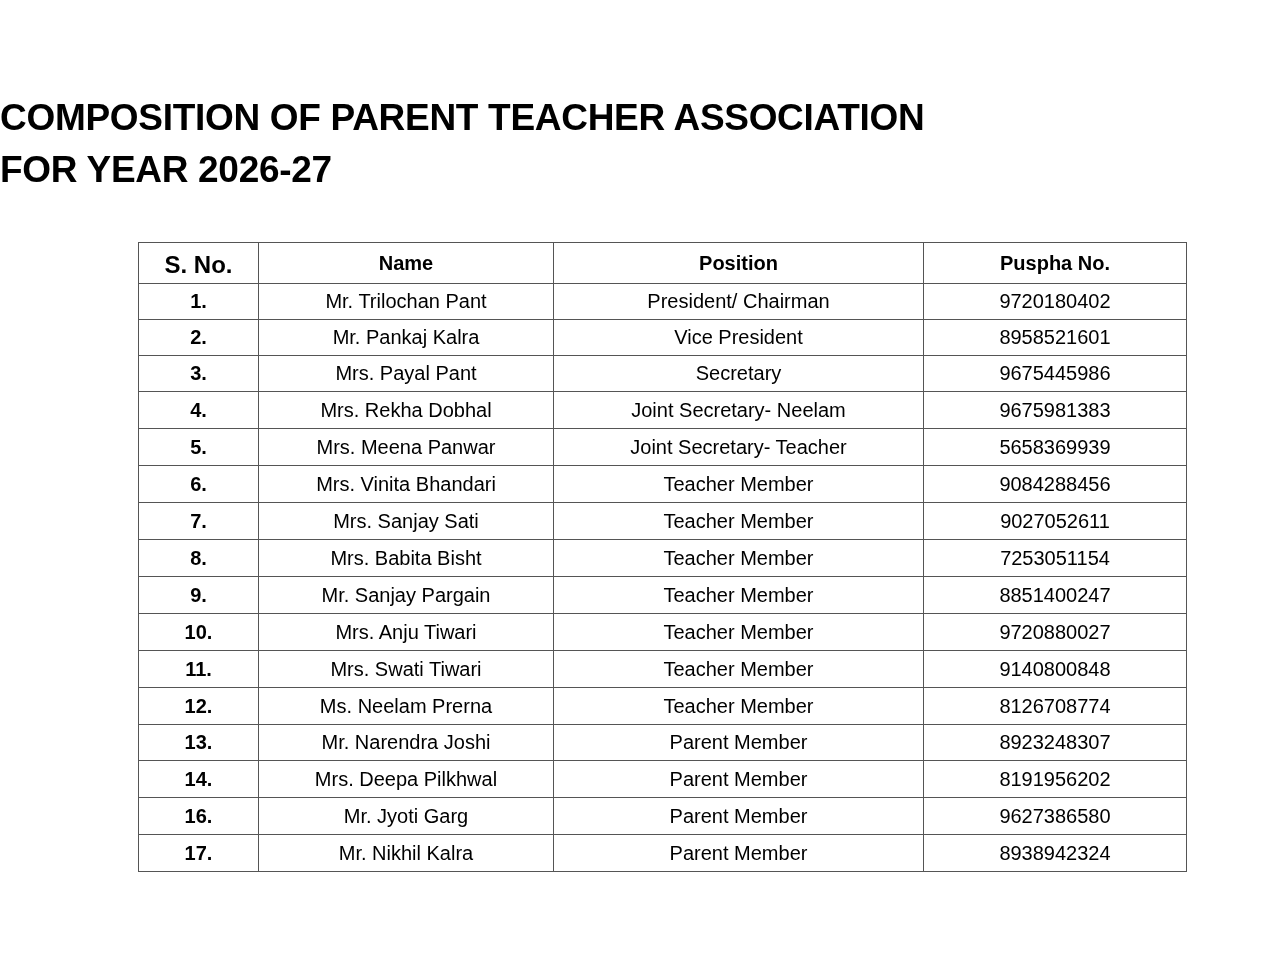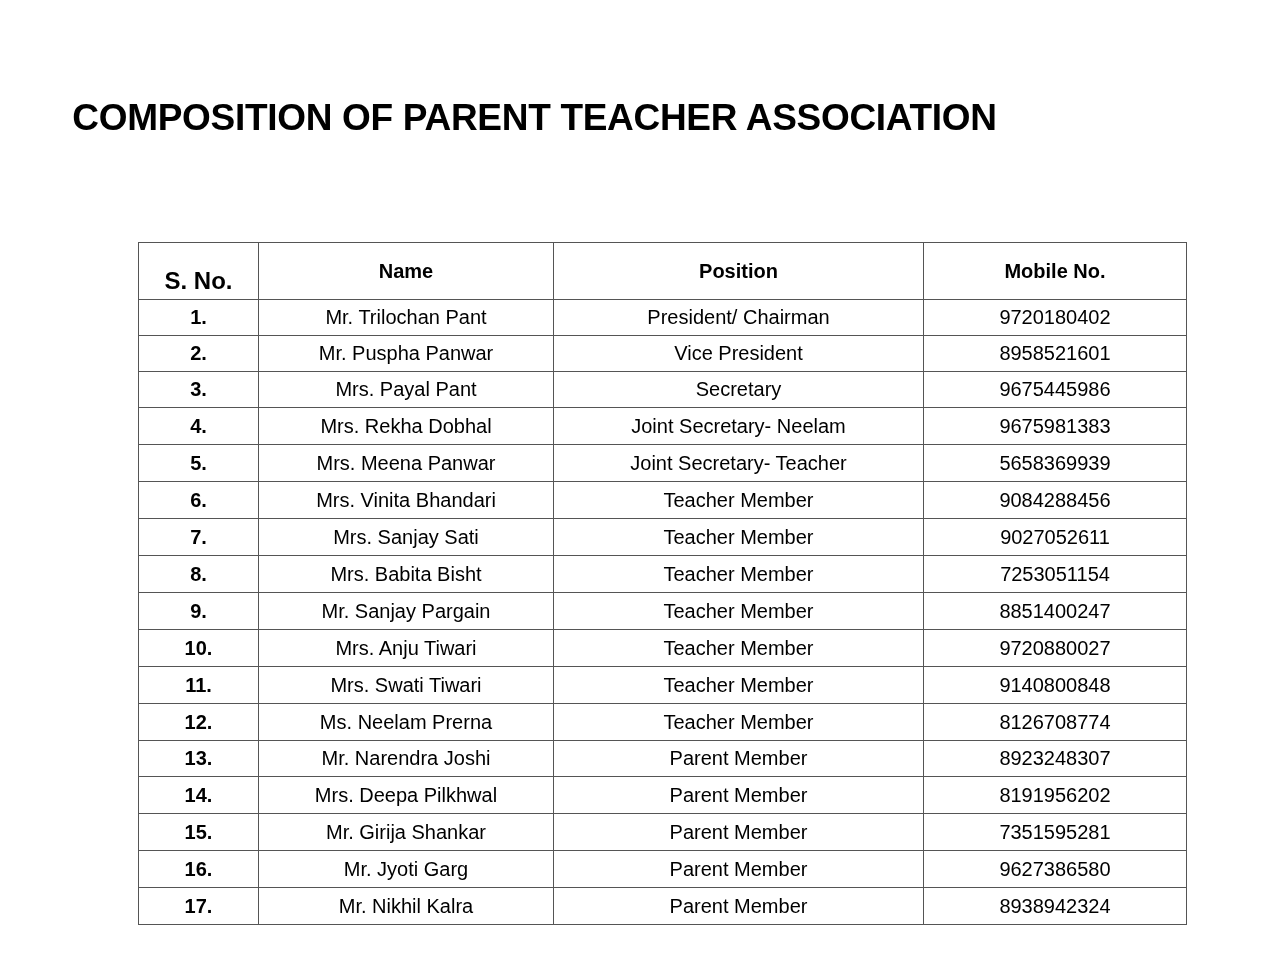--- a/index.html
+++ b/index.html
@@ -1,61 +1,62 @@
 <!DOCTYPE html>
 <html><head>
 <meta charset="utf-8">
 <style>
   html, body { margin: 0; padding: 0; background: #ffffff; }
   body { width: 1275px; height: 978px; position: relative; overflow: hidden;
          font-family: "Liberation Sans", "DejaVu Sans", sans-serif; color: #000; }
-  .title { position: absolute; left: 0; width: 1069px; text-align: center;
+  .title { position: absolute; left: 0; width: 1069px; text-align: left;
            font-weight: bold; font-size: 37px; line-height: 52px; top: 92px; letter-spacing: -0.3px; }
   .title div { height: 52px; }
   table { position: absolute; left: 138px; top: 242px; width: 1048px;
           border-collapse: collapse; table-layout: fixed; }
   td, th { border: 1.5px solid #555; text-align: center; padding: 0; font-size: 20px; }
   th { font-weight: bold; height: 36px; }
-  th.sno { font-size: 24px; padding-top: 20px; }
+  th.sno { font-size: 24px; padding-top: 4px; }
   td.num { font-weight: bold; }
   td { height: 35px; }
   col.c1 { width: 120px; } col.c2 { width: 295px; } col.c3 { width: 370px; } col.c4 { width: 263px; }
 </style>
 </head>
 <body>
 
 <div class="title">
   <div>COMPOSITION OF PARENT TEACHER ASSOCIATION</div>
+  <div>FOR YEAR 2026-27</div>
 </div>
 
 <table>
   <colgroup>
       <col class="c1">
       <col class="c2">
       <col class="c3">
       <col class="c4">
     </colgroup>
   <thead>
     <tr>
       <th class="sno">S. No.</th>
       <th>Name</th>
       <th>Position</th>
-      <th>Mobile No.</th>
+      <th>Puspha No.</th>
     </tr>
   </thead>
   <tbody id="tbody">
       <tr style="height: 29px;">
         <td class="num">1.</td>
         <td>Mr. Trilochan Pant</td>
         <td>President/ Chairman</td>
         <td>9720180402</td>
       </tr>
       <tr style="height: 36px;">
         <td class="num">2.</td>
-        <td>Mr. Puspha Panwar</td>
+        <td>Mr. Pankaj Kalra</td>
         <td>Vice President</td>
         <td>8958521601</td>
       </tr>
       <tr style="height: 36px;">
         <td class="num">3.</td>
         <td>Mrs. Payal Pant</td>
         <td>Secretary</td>
         <td>9675445986</td>
       </tr>
       <tr style="height: 37px;">
@@ -118,26 +119,20 @@
         <td>Parent Member</td>
         <td>8923248307</td>
       </tr>
       <tr style="height: 37px;">
         <td class="num">14.</td>
         <td>Mrs. Deepa Pilkhwal</td>
         <td>Parent Member</td>
         <td>8191956202</td>
       </tr>
       <tr style="height: 37px;">
-        <td class="num">15.</td>
-        <td>Mr. Girija Shankar</td>
-        <td>Parent Member</td>
-        <td>7351595281</td>
-      </tr>
-      <tr style="height: 37px;">
         <td class="num">16.</td>
         <td>Mr. Jyoti Garg</td>
         <td>Parent Member</td>
         <td>9627386580</td>
       </tr>
       <tr style="height: 37px;">
         <td class="num">17.</td>
         <td>Mr. Nikhil Kalra</td>
         <td>Parent Member</td>
         <td>8938942324</td>

